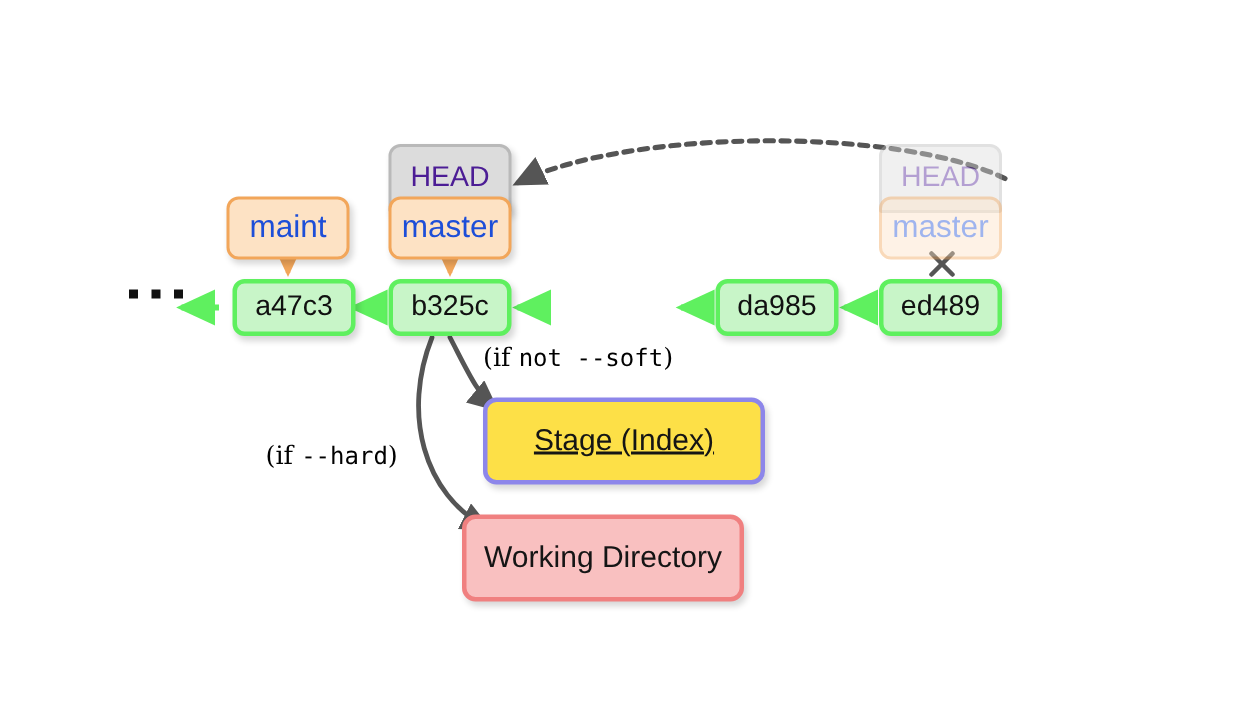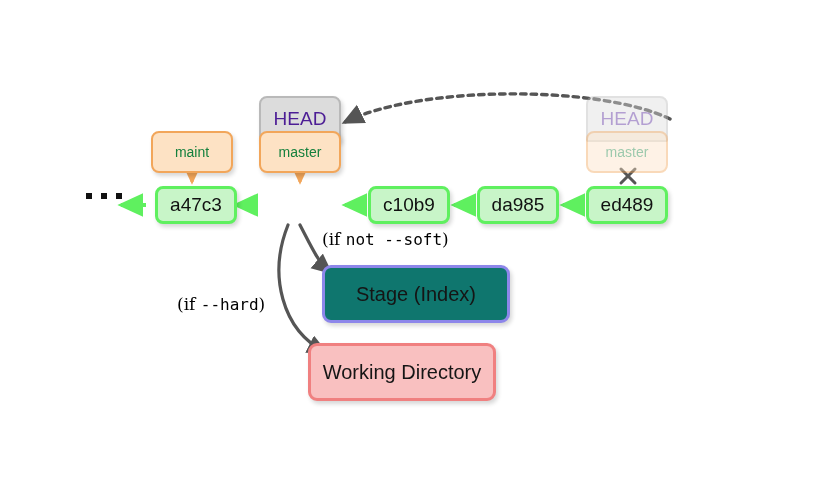--- a/index.html
+++ b/index.html
@@ -70,40 +70,41 @@
     border-radius: 8px 8px 2px 2px;
     font-size: 19px;
     color: #4c1d95;
   }
 
   .ref-branch {
     width: 82px;
     height: 42px;
     background: #fde2c4;
     border: 2px solid #f2a65a;
-    font-size: 14px;
-    color: #15803d;
+    font-size: 21px;
+    color: #1d4ed8;
   }
 
   .ghost {
     box-shadow: none;
     opacity: 0.42;
   }
 
   .area {
     width: 188px;
     height: 58px;
     border-width: 3px;
     border-radius: 9px;
     font-size: 20px;
     color: #151515;
   }
   .area-stage {
-    background: #0f766e;
+    background: #fde047;
     border-color: #8d86ea;
+    text-decoration: underline;
   }
   .area-wd {
     background: #f9c0c0;
     border-color: #f08080;
   }
 
   
   .dots {
     position: absolute;
     left: 86px;
@@ -197,22 +198,22 @@
   <div class="node ref-branch" style="left:259px; top:131px;">
     <span>master</span>
   </div>
   <div class="node ref-branch" style="left:151px; top:131px;">
     <span>maint</span>
   </div>
 
   <div class="node commit" style="left:155px; top:186px;">
     <span>a47c3</span>
   </div>
-  <div class="node commit" style="left:368px; top:186px;">
-    <span>c10b9</span>
+  <div class="node commit" style="left:259px; top:186px;">
+    <span>b325c</span>
   </div>
   <div class="node commit" style="left:477px; top:186px;">
     <span>da985</span>
   </div>
   <div class="node commit" style="left:586px; top:186px;">
     <span>ed489</span>
   </div>
 
   <div class="annot" style="left:322px; top:229px;">
     <span>(if </span><span class="mono">not --soft</span><span>)</span>

